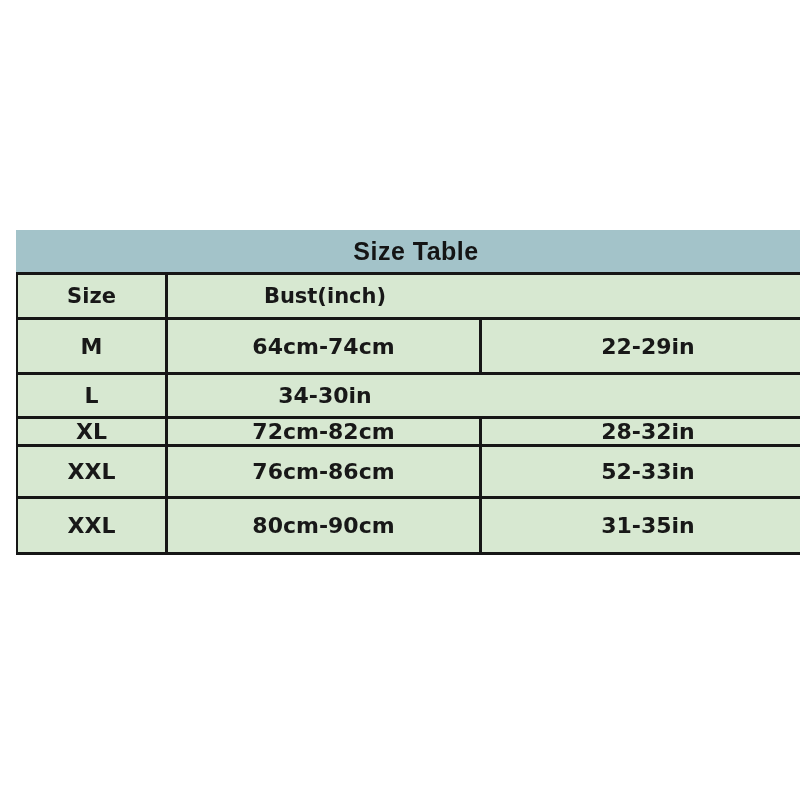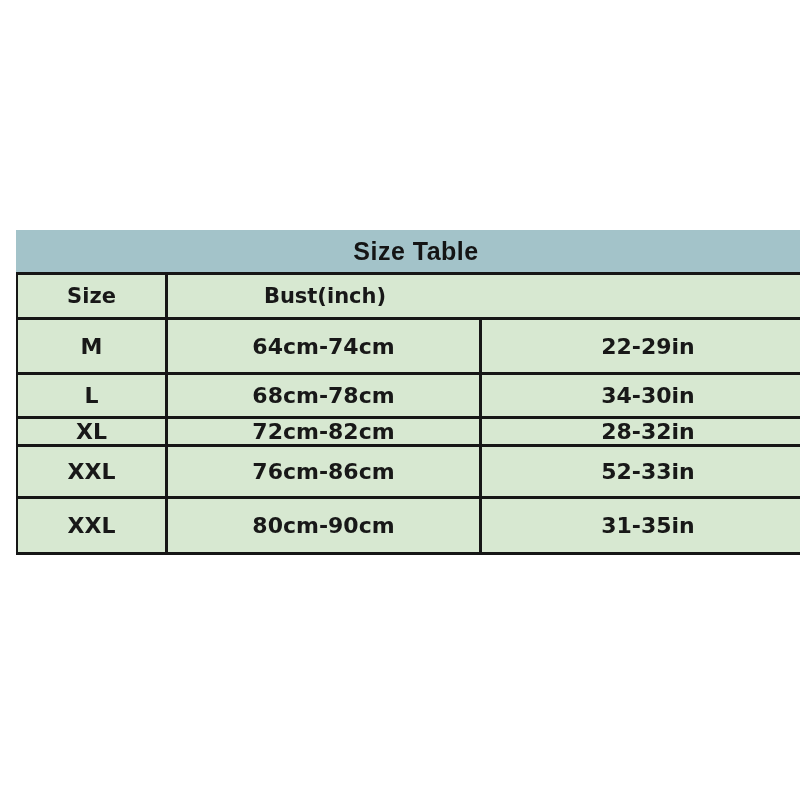--- a/index.html
+++ b/index.html
@@ -98,21 +98,20 @@
       </div>
 
       <div class="t-row row-0">
         <div class="t-cell col-0">M</div>
         <div class="t-cell col-1">64cm-74cm</div>
         <div class="t-cell col-2">22-29in</div>
       </div>
 
       <div class="t-row row-1">
         <div class="t-cell col-0">L</div>
-        <div class="t-cell col-1">68cm-78cm</div>
         <div class="t-cell col-2">34-30in</div>
       </div>
 
       <div class="t-row row-2">
         <div class="t-cell col-0">XL</div>
         <div class="t-cell col-1">72cm-82cm</div>
         <div class="t-cell col-2">28-32in</div>
       </div>
 
       <div class="t-row row-3">

